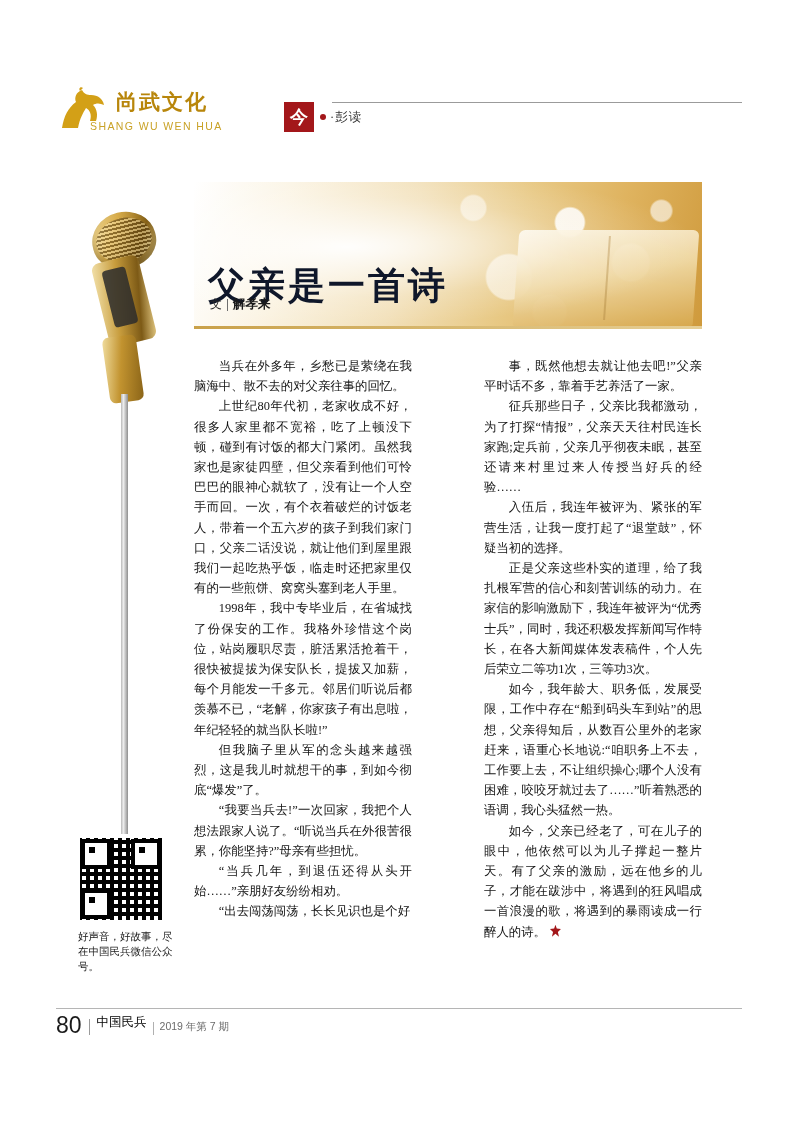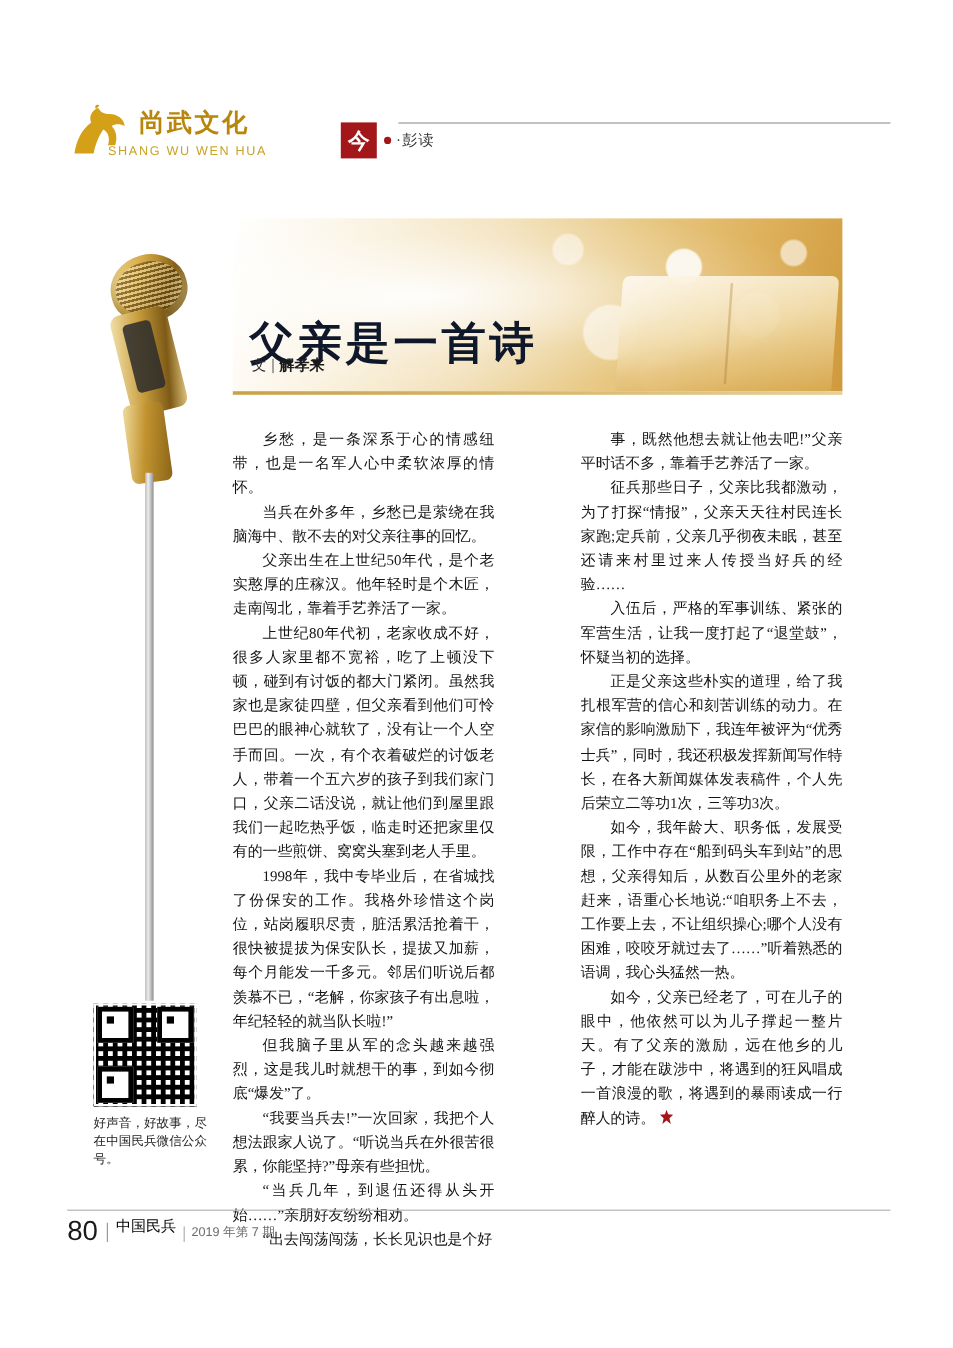--- a/index.html
+++ b/index.html
@@ -426,35 +426,33 @@
 <div class="qr-block">
   <div class="qr-code">
     <span class="qr-eye tl"></span>
     <span class="qr-eye tr"></span>
     <span class="qr-eye bl"></span>
   </div>
   <div class="qr-caption">好声音，好故事，尽在中国民兵微信公众号。</div>
 </div>
 
 <div class="col col-left">
-  <p>乡愁，是一条深系于心的情感纽带，也是一名军人心中柔软浓厚的情怀。</p>
   <p>当兵在外多年，乡愁已是萦绕在我脑海中、散不去的对父亲往事的回忆。</p>
-  <p>父亲出生在上世纪50年代，是个老实憨厚的庄稼汉。他年轻时是个木匠，走南闯北，靠着手艺养活了一家。</p>
   <p>上世纪80年代初，老家收成不好，很多人家里都不宽裕，吃了上顿没下顿，碰到有讨饭的都大门紧闭。虽然我家也是家徒四壁，但父亲看到他们可怜巴巴的眼神心就软了，没有让一个人空手而回。一次，有个衣着破烂的讨饭老人，带着一个五六岁的孩子到我们家门口，父亲二话没说，就让他们到屋里跟我们一起吃热乎饭，临走时还把家里仅有的一些煎饼、窝窝头塞到老人手里。</p>
   <p>1998年，我中专毕业后，在省城找了份保安的工作。我格外珍惜这个岗位，站岗履职尽责，脏活累活抢着干，很快被提拔为保安队长，提拔又加薪，每个月能发一千多元。邻居们听说后都羡慕不已，“老解，你家孩子有出息啦，年纪轻轻的就当队长啦!”</p>
   <p>但我脑子里从军的念头越来越强烈，这是我儿时就想干的事，到如今彻底“爆发”了。</p>
   <p>“我要当兵去!”一次回家，我把个人想法跟家人说了。“听说当兵在外很苦很累，你能坚持?”母亲有些担忧。</p>
   <p>“当兵几年，到退伍还得从头开始……”亲朋好友纷纷相劝。</p>
   <p>“出去闯荡闯荡，长长见识也是个好</p>
 </div>
 
 <div class="col col-right">
   <p>事，既然他想去就让他去吧!”父亲平时话不多，靠着手艺养活了一家。</p>
   <p>征兵那些日子，父亲比我都激动，为了打探“情报”，父亲天天往村民连长家跑;定兵前，父亲几乎彻夜未眠，甚至还请来村里过来人传授当好兵的经验……</p>
-  <p>入伍后，严格的军事训练、紧张的军营生活，让我一度打起了“退堂鼓”，怀疑当初的选择。</p>
+  <p>入伍后，我连年被评为、紧张的军营生活，让我一度打起了“退堂鼓”，怀疑当初的选择。</p>
   <p>正是父亲这些朴实的道理，给了我扎根军营的信心和刻苦训练的动力。在家信的影响激励下，我连年被评为“优秀士兵”，同时，我还积极发挥新闻写作特长，在各大新闻媒体发表稿件，个人先后荣立二等功1次，三等功3次。</p>
   <p>如今，我年龄大、职务低，发展受限，工作中存在“船到码头车到站”的思想，父亲得知后，从数百公里外的老家赶来，语重心长地说:“咱职务上不去，工作要上去，不让组织操心;哪个人没有困难，咬咬牙就过去了……”听着熟悉的语调，我心头猛然一热。</p>
   <p><span>如今，父亲已经老了，可在儿子的眼中，他依然可以为儿子撑起一整片天。有了父亲的激励，远在他乡的儿子，才能在跋涉中，将遇到的狂风唱成一首浪漫的歌，将遇到的暴雨读成一行醉人的诗。</span><span class="end-mark"></span></p>
 </div>
 
 <div class="footer-rule"></div>
 <div class="footer">
   <span class="footer-page">80</span>
   <span class="footer-sep"></span>
   <span class="footer-mag">中国民兵</span>

